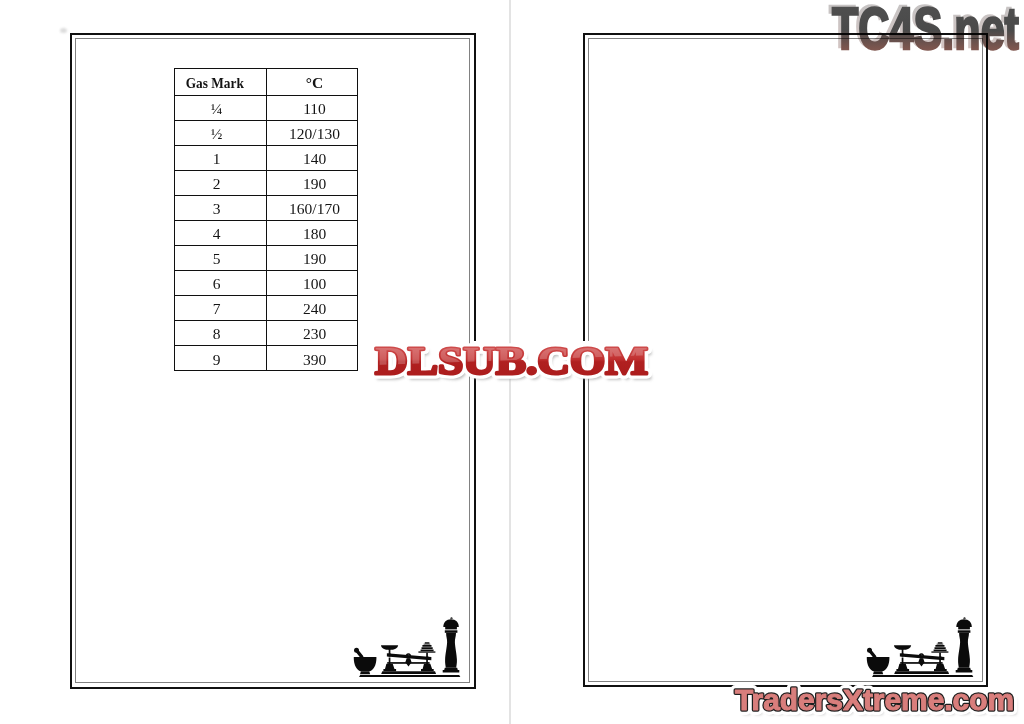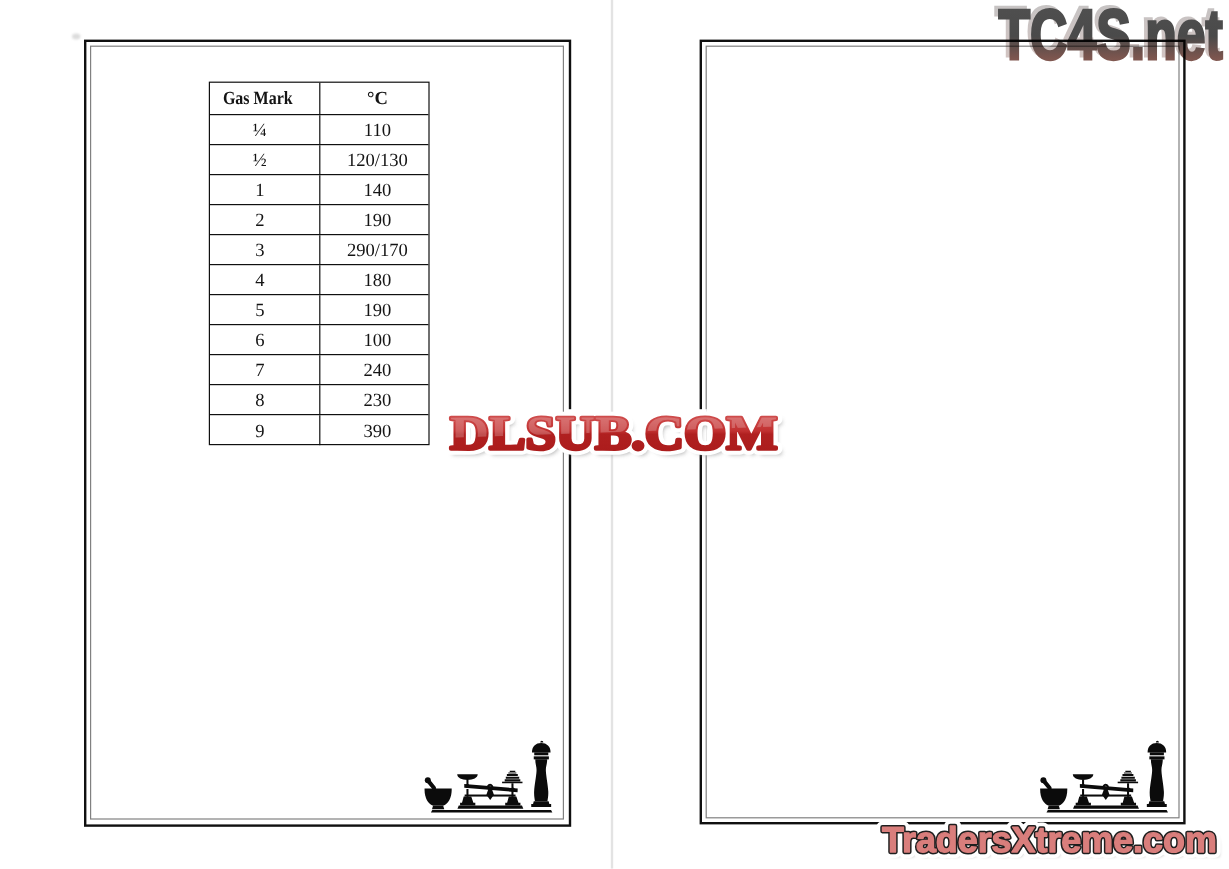--- a/index.html
+++ b/index.html
@@ -46,21 +46,21 @@
       <div class="c2">140</div>
     </div>
 
   <div class="tr">
       <div class="c1">2</div>
       <div class="c2">190</div>
     </div>
 
   <div class="tr">
       <div class="c1">3</div>
-      <div class="c2">290/170</div>
+      <div class="c2">160/170</div>
     </div>
 
   <div class="tr">
       <div class="c1">4</div>
       <div class="c2">180</div>
     </div>
 
   <div class="tr">
       <div class="c1">5</div>
       <div class="c2">190</div>

